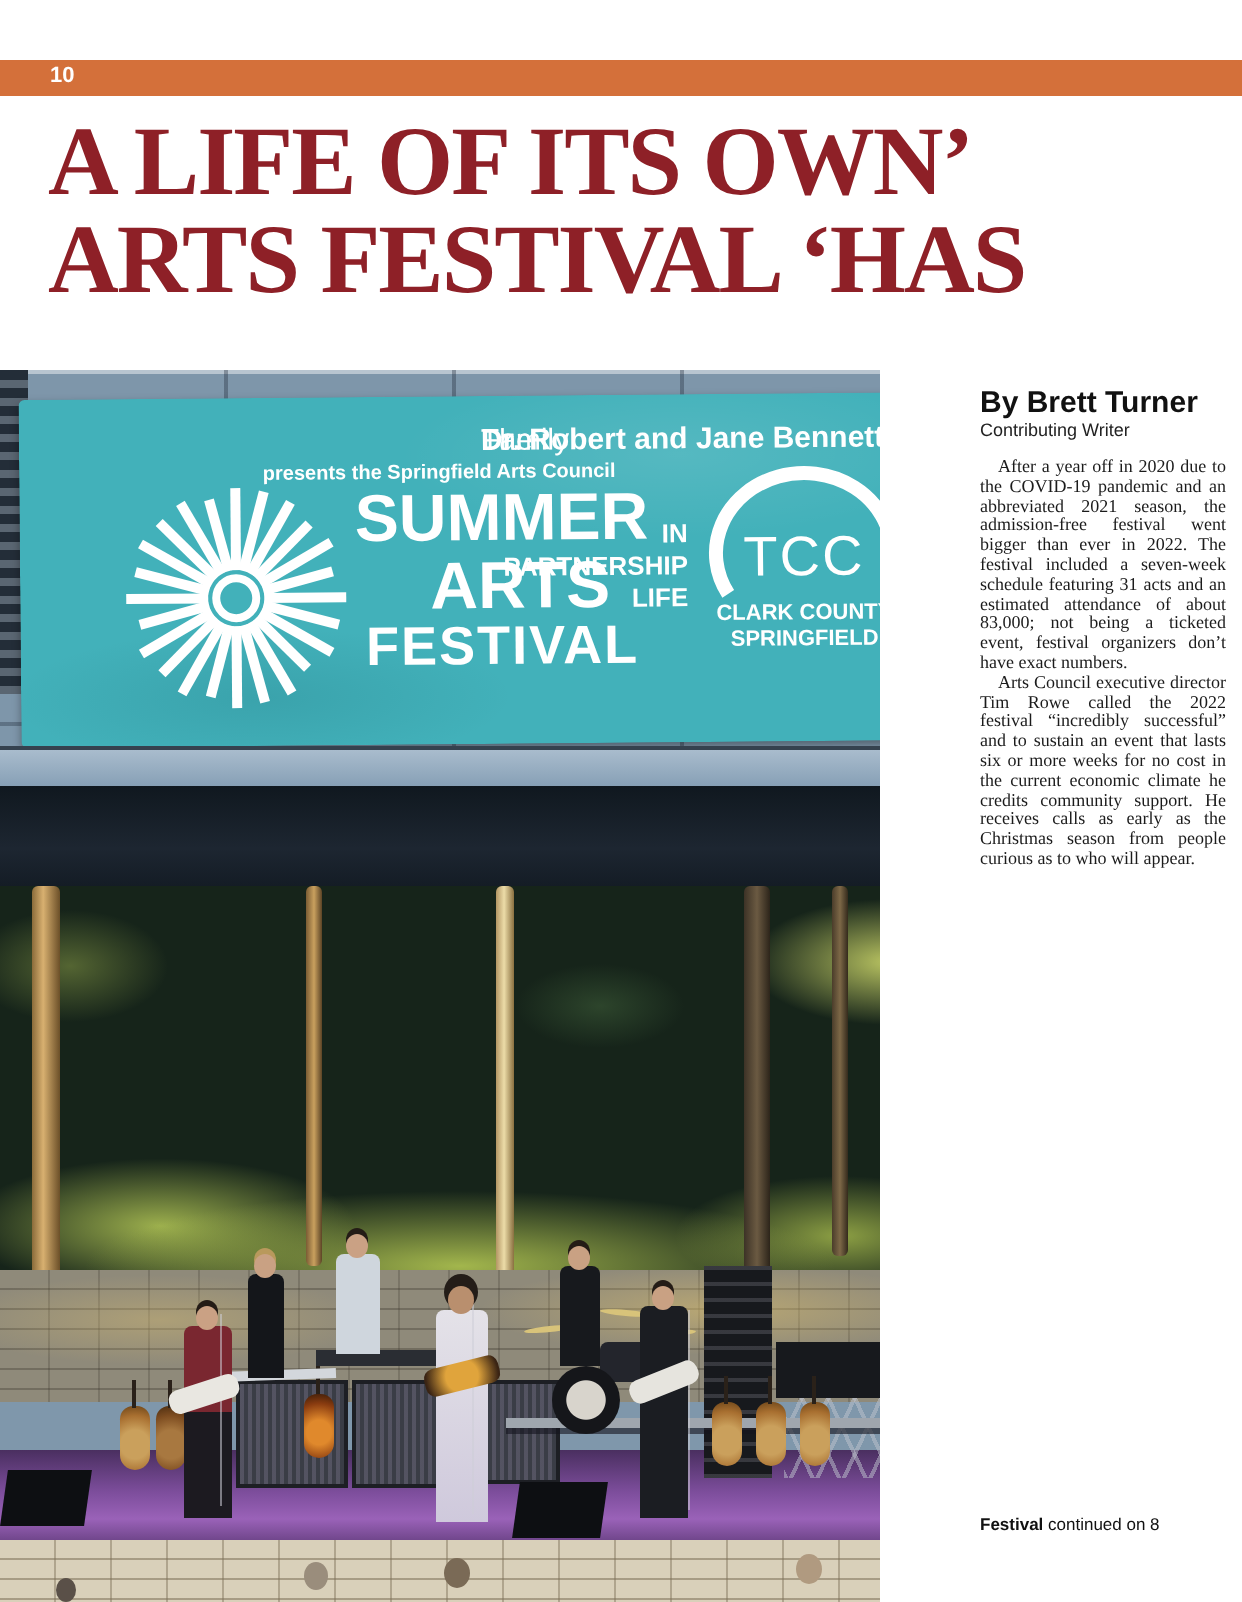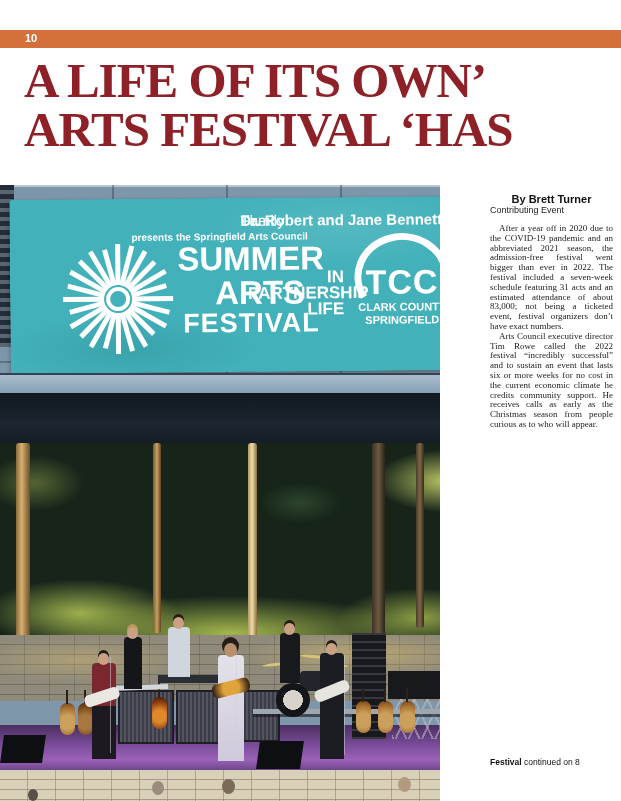--- a/index.html
+++ b/index.html
@@ -28,24 +28,24 @@
                      radial-gradient(ellipse 180px 50px at 120px 150px,rgba(0,60,70,.12),rgba(0,0,0,0) 70%);}
   .banner *{position:absolute;color:#fff;}
   .bn-family{left:0;top:14px;width:462px;text-align:center;font-size:15px;font-weight:300;}
   .bn-family b{font-weight:bold;}
   .bn-presents{left:0;top:33px;width:420px;text-align:center;font-size:10px;font-weight:bold;}
   .bn-sunburst{left:48px;top:40px;width:120px;height:120px;}
   .bn-title{left:148px;top:44px;width:186px;text-align:center;font-weight:bold;line-height:1;}
   .bn-title .t1{position:static;display:block;font-size:33px;}
   .bn-title .t2{position:static;display:block;font-size:33px;margin:1px 0 1px 18px;}
   .bn-title .t3{position:static;display:block;font-size:27px;letter-spacing:1px;}
-  .bn-partner{left:238px;top:72px;width:96px;text-align:right;font-size:17px;font-weight:bold;line-height:16px;}
+  .bn-partner{left:238px;top:62px;width:96px;text-align:right;font-size:13px;font-weight:bold;line-height:16px;}
   .bn-partner span{position:static;display:block;}
   .bn-tccarc{left:336px;top:30px;width:112px;height:82px;}
-  .bn-tcc{left:342px;top:66px;width:100px;text-align:center;font-size:34px;font-weight:bold;letter-spacing:1px;}
+  .bn-tcc{left:342px;top:66px;width:100px;text-align:center;font-size:28px;font-weight:normal;letter-spacing:1px;}
   .bn-tccsub{left:330px;top:104px;width:124px;text-align:center;font-size:11px;font-weight:bold;}
   .bn-tccsub2{left:330px;top:117px;width:124px;text-align:center;font-size:11px;font-weight:bold;}
   .glass{left:0;top:188px;width:482px;height:20px;
     background:linear-gradient(180deg,#35424f 0 2px,#a9bccd 2px,#87a0b6);}
   .darkband{left:0;top:208px;width:482px;height:52px;
     background:linear-gradient(180deg,#10181f,#1d2631 60%,#131b24);}
   .caption{left:0;top:234px;width:482px;text-align:center;color:#fff;
     font-size:9.5px;font-weight:bold;z-index:5;}
   .forest{left:0;top:258px;width:482px;height:202px;background:#16241a;
     background-image:
@@ -77,21 +77,21 @@
   .mon{background:#0d0f12;z-index:6;transform:skewX(-8deg);}
   .frontwall{left:0;top:585px;width:482px;height:31px;background:#d9d0ba;z-index:7;
     background-image:
       repeating-linear-gradient(180deg,rgba(0,0,0,0) 0 9px,rgba(125,112,88,.55) 9px 10px),
       repeating-linear-gradient(90deg,rgba(0,0,0,0) 0 27px,rgba(125,112,88,.45) 27px 28px);}
   .audhead{z-index:8;border-radius:50%;}
   .micstand{width:1px;background:rgba(205,205,215,.55);z-index:5;}
   .cymbal{height:3px;background:#d8c37a;border-radius:50%;z-index:4;}
   
   .col{position:absolute;left:490px;top:193px;width:123px;height:600px;color:#1b1b1b;}
-  .by-name{font-size:11px;font-weight:bold;color:#111;text-align:center;}
+  .by-name{font-size:15px;font-weight:bold;color:#111;}
   .by-role{font-size:9px;color:#222;margin-bottom:9px;}
   .col p{font-family:"Liberation Serif",serif;font-size:9px;line-height:9.8px;
          text-align:justify;text-indent:9px;margin:0;}
   .col-footer{position:absolute;left:0;top:564px;font-size:8.5px;color:#111;}
   .col-footer b{font-weight:bold;}
 </style>
 </head>
 <body>
 
 <div class="page">
@@ -233,19 +233,19 @@
     <div class="frontwall"></div>
     <div class="audhead" style="left:28px;top:604px;width:10px;height:12px;background:#5a5048;"></div>
     <div class="audhead" style="left:152px;top:596px;width:12px;height:14px;background:#9a8d7c;"></div>
     <div class="audhead" style="left:222px;top:594px;width:13px;height:15px;background:#7a6a56;"></div>
     <div class="audhead" style="left:398px;top:592px;width:13px;height:15px;background:#b09a80;"></div>
     <div class="audhead" style="left:458px;top:598px;width:12px;height:14px;background:#c7ae8a;"></div>
   </div>
 
   <div class="col">
     <div class="by-name">By Brett Turner</div>
-    <div class="by-role">Contributing Event</div>
+    <div class="by-role">Contributing Writer</div>
     <p>After a year off in 2020 due to the COVID-19 pandemic and an abbreviated 2021 season, the admission-free festival went bigger than ever in 2022. The festival included a seven-week schedule featuring 31 acts and an estimated attendance of about 83,000; not being a ticketed event, festival organizers don’t have exact numbers.</p>
     <p>Arts Council executive director Tim Rowe called the 2022 festival “incredibly successful” and to sustain an event that lasts six or more weeks for no cost in the current economic climate he credits community support. He receives calls as early as the Christmas season from people curious as to who will appear.</p>
     <div class="col-footer"><b>Festival</b><span> continued on 8</span></div>
   </div>
 
 </div>
 
 </body></html>

